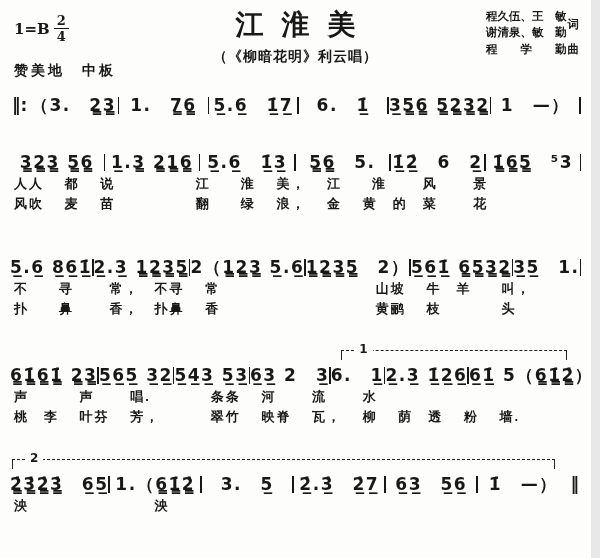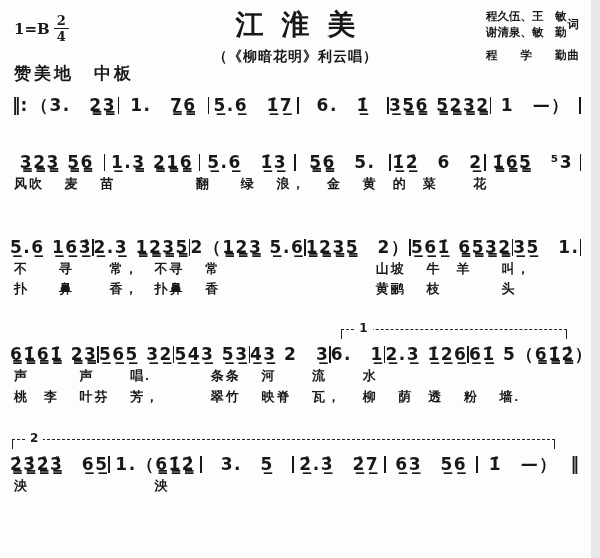--- a/index.html
+++ b/index.html
@@ -5,28 +5,28 @@
   * { margin:0; padding:0; box-sizing:border-box; }
   body { background:#e8e8e8; font-family:"Liberation Sans", sans-serif; color:#181818; }
   .page { width:591px; height:558px; background:#fdfdfb; padding:6px 10px; position:relative; overflow:hidden; }
 
   
   .header { position:relative; height:82px; }
   .keysig { position:absolute; left:4px; top:8px; font-size:15px; font-weight:bold; font-family:"DejaVu Serif", serif; display:flex; align-items:center; gap:4px; }
   .ts { display:inline-flex; flex-direction:column; align-items:center; line-height:1; font-size:13px; }
   .ts .num { border-bottom:1.5px solid #181818; padding:0 3px 1px; }
   .ts .den { padding-top:1px; }
-  .expression { position:absolute; left:4px; top:56px; font-size:17px; font-weight:bold; letter-spacing:3px; }
+  .expression { position:absolute; left:4px; top:56px; font-size:14px; font-weight:bold; letter-spacing:3px; }
   .title { text-align:center; font-size:28px; font-weight:bold; letter-spacing:18px; padding-left:18px; font-family:"Liberation Serif", serif; }
   .subtitle { text-align:center; font-size:14px; margin-top:4px; letter-spacing:1px;font-weight:bold; }
   .credits { position:absolute; right:2px; top:2px; font-size:11.5px; line-height:1.4; font-weight:bold; }
   .cred-group { display:flex; align-items:center; }
   .cred-lines { text-align:left; }
   .cred-role { font-size:11.5px; margin-left:1px; }
-  .cred-row3 { display:flex; align-items:flex-end; margin-top:7px; }
+  .cred-row3 { display:flex; align-items:flex-end; margin-top:1px; }
 
   
   .system { position:relative; }
   .notes { display:flex; align-items:baseline; font-family:"DejaVu Sans", sans-serif; font-weight:bold; font-size:17px; }
   .measure { flex:1; text-align:center; white-space:nowrap; letter-spacing:1.5px; }
   .barline { width:1.5px; height:17px; background:#181818; align-self:center; flex:0 0 auto; }
   .sym { flex:0 0 auto; letter-spacing:0; padding:0 2px; font-size:17px; }
   .lyr { font-size:13px; font-weight:bold; white-space:pre; letter-spacing:2px; line-height:1.55; padding-left:4px; }
   .sys1 { margin-top:6px; }
   .sys2 { margin-top:34px; }
@@ -97,26 +97,27 @@
       <span class="barline"></span>
       <span class="measure">5̲.6̲　1̲̇3̲</span>
       <span class="barline"></span>
       <span class="measure">5̳6̳　5.</span>
       <span class="barline"></span>
       <span class="measure">1̲̇2̲̇　6　2̲</span>
       <span class="barline"></span>
       <span class="measure">1̳̇6̳5̳　⁵3</span>
       <span class="barline"></span>
     </div>
+    <div class="lyr">人人　 都　 说　　　　　 江　　淮　 美，　 江　　淮　　 风　　 景</div>
     <div class="lyr">风吹　 麦　 苗　　　　　 翻　　绿　 浪，　 金　 黄　的　菜　　 花</div>
   </div>
 
   <div class="system sys3">
     <div class="notes">
-      <span class="measure">5̲.6̲ 1̲6̲3̲̇</span>
+      <span class="measure">5̲.6̲ 8̲6̲1̲̇</span>
       <span class="barline"></span>
       <span class="measure">2̲.3̲ 1̳2̳3̳5̳</span>
       <span class="barline"></span>
       <span class="measure">2（1̳2̳3̳ 5̲.6̲</span>
       <span class="barline"></span>
       <span class="measure">1̳2̳3̳5̳　2）</span>
       <span class="barline"></span>
       <span class="measure">5̲6̲1̲̇ 6̳5̳3̳2̳</span>
       <span class="barline"></span>
       <span class="measure">3̲5̲　1.</span>
@@ -130,21 +131,21 @@
     <div class="volta volta-1">
       <span class="lbl">1</span>
     </div>
     <div class="notes">
       <span class="measure">6̳1̳̇6̳1̳̇ 2̳3̳</span>
       <span class="barline"></span>
       <span class="measure">5̲6̲5̲ 3̲2̲</span>
       <span class="barline"></span>
       <span class="measure">5̲4̲3̲ 5̲3̲</span>
       <span class="barline"></span>
-      <span class="measure">4̲3̲ 2　3̲</span>
+      <span class="measure">6̲3̲ 2　3̲</span>
       <span class="barline"></span>
       <span class="measure">6.　1̲</span>
       <span class="barline"></span>
       <span class="measure">2̲.3̲ 1̲̇2̲6̲</span>
       <span class="barline"></span>
       <span class="measure">6̲1̲̇ 5（6̳1̳̇2̳̇）</span>
       <span class="sym">:‖</span>
     </div>
     <div class="lyr">声　　　 声　　 唱.　　　　条条　 河　　 流　　 水</div>
     <div class="lyr">桃　李　 叶芬　 芳，　　　 翠竹　 映脊　 瓦，　 柳　 荫　透　 粉　 墙.</div>

